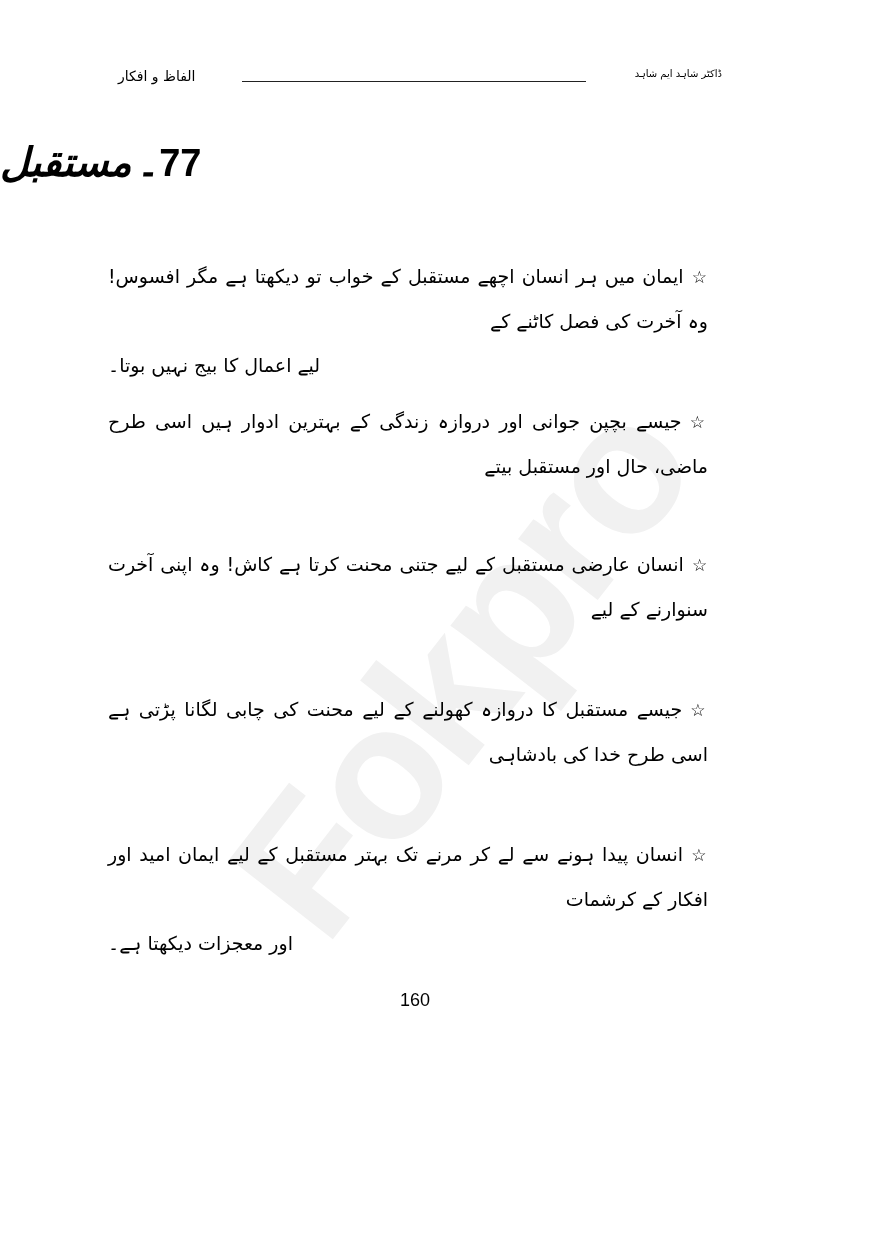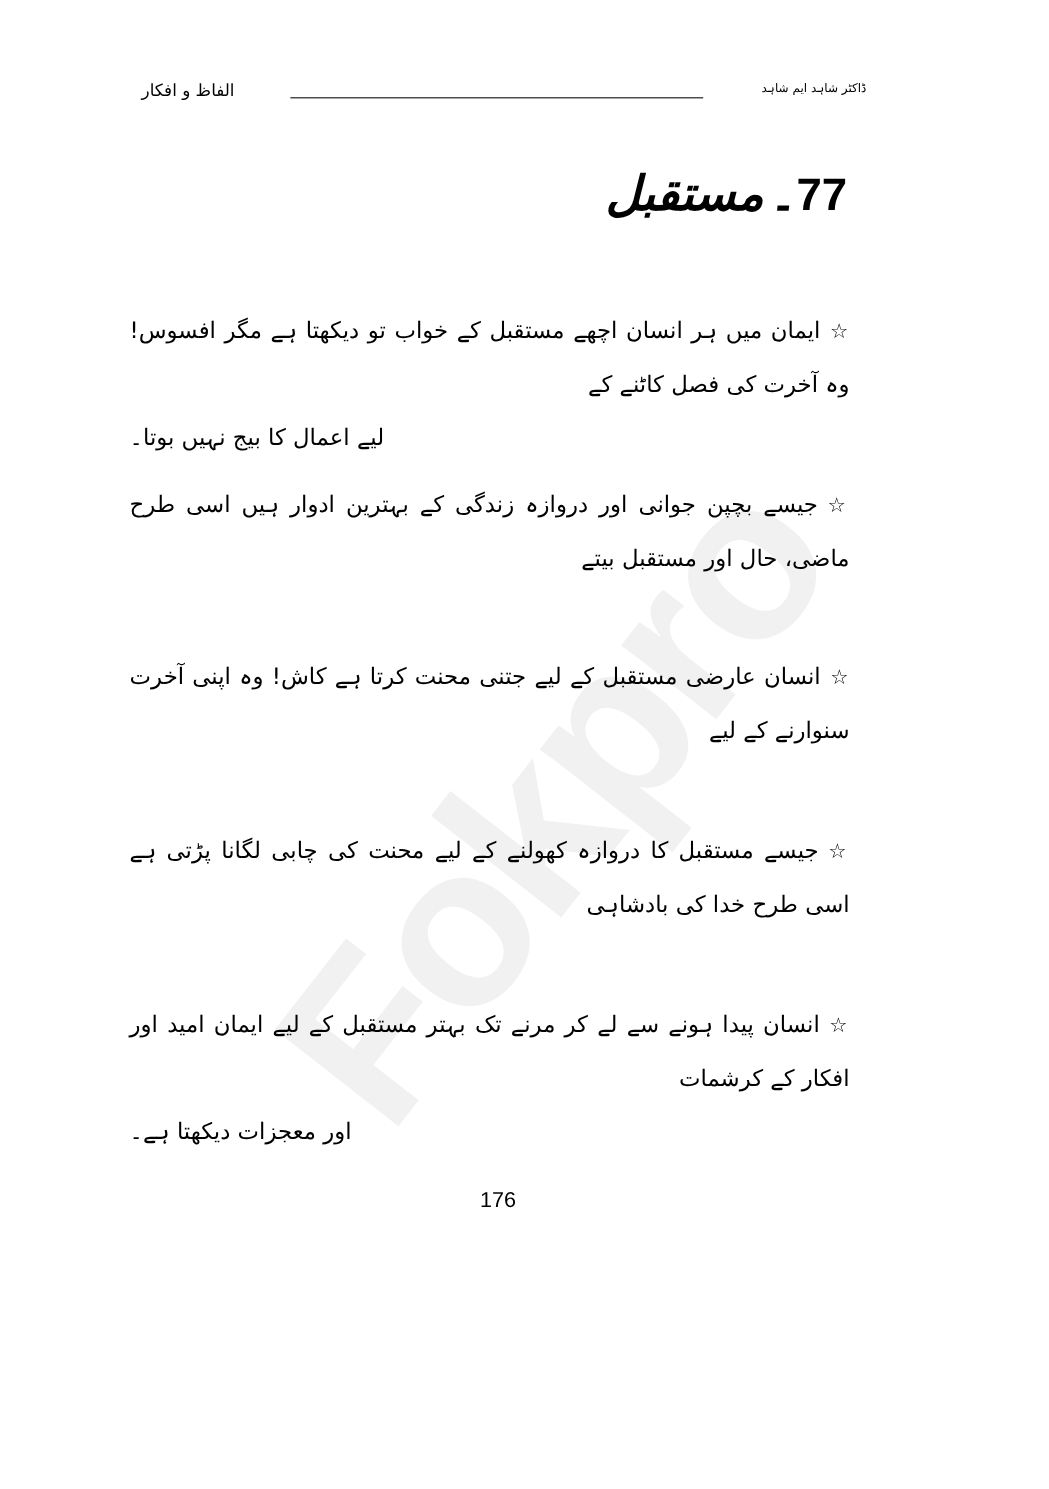--- a/index.html
+++ b/index.html
@@ -60,21 +60,21 @@
       top: 13px;
       width: 344px;
       height: 0;
       border-top: 1.5px solid #222;
     }
     .chapter-title {
       position: absolute;
       top: 138px;
       left: 0;
       width: 716px;
-      text-align: right;
+      text-align: left;
       z-index: 1;
       direction: rtl;
     }
     .chapter-title .word {
       font-size: 40px;
       font-weight: bold;
       font-family: "DejaVu Serif", serif;
       font-style: italic;
     }
     .chapter-title .num {
@@ -152,13 +152,13 @@
   <div class="para" style="top:687px;">
     <span class="star">☆</span><span>جیسے مستقبل کا دروازہ کھولنے کے لیے محنت کی چابی لگانا پڑتی ہے اسی طرح خدا کی بادشاہی</span>
   </div>
 
   <div class="para" style="top:832px;">
     <span class="star">☆</span><span>انسان پیدا ہونے سے لے کر مرنے تک بہتر مستقبل کے لیے ایمان امید اور افکار کے کرشمات</span>
     <span class="line2">اور معجزات دیکھتا ہے۔</span>
   </div>
 </div>
 
-<div class="page-number">176</div>
+<div class="page-number">160</div>
 
 </body></html>

